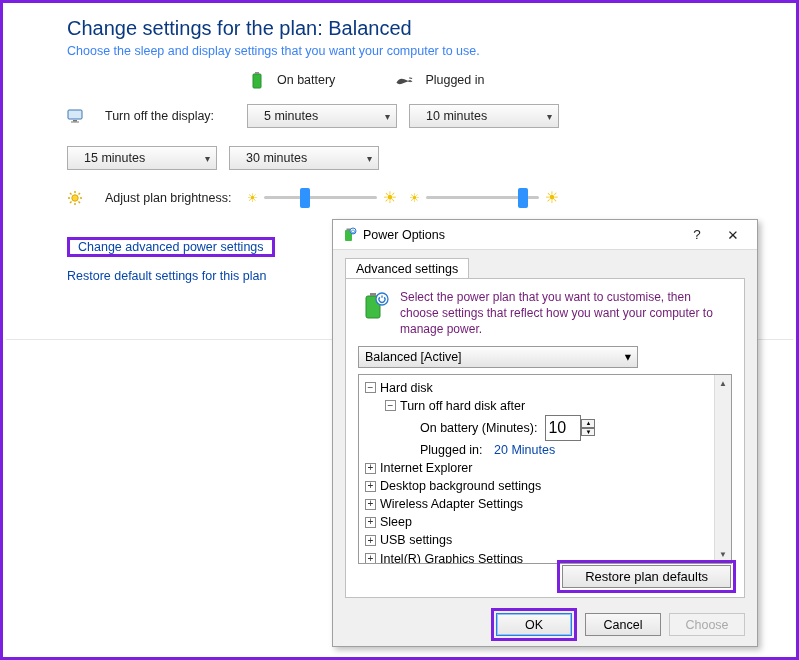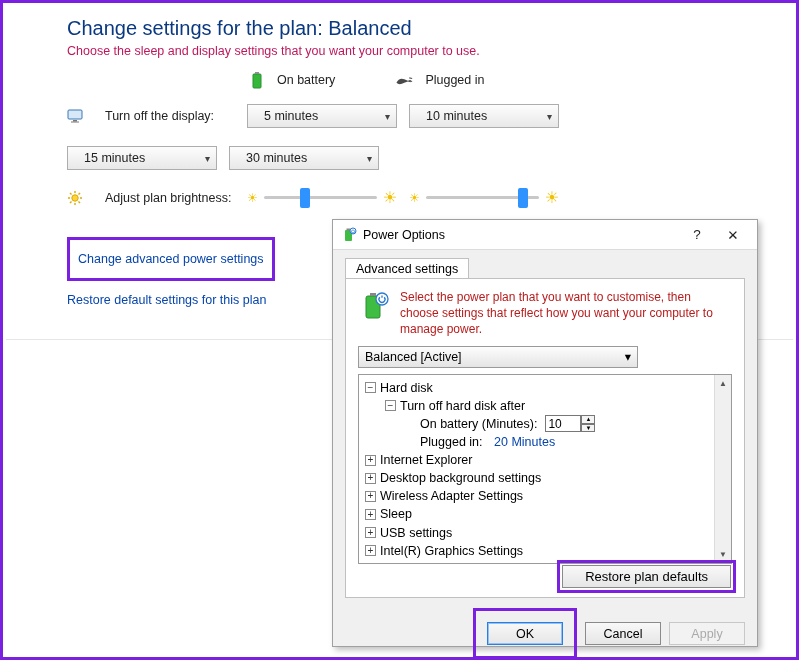--- a/index.html
+++ b/index.html
@@ -14,21 +14,21 @@
     
     .plan-page {
       padding: 14px 24px 0 64px;
       font-size: 12.5px;
       color: #222;
     }
     .page-title {
       font-size: 20px; color: #0a3981;
       margin: 0 0 4px 0;
     }
-    .page-subtitle { margin: 0 0 12px 0; color:#be185d; }
+    .page-subtitle { margin: 0 0 12px 0; color:#3b82f6; }
     .col-headers {
       display: flex; align-items: center;
       margin-left: 180px;
       gap: 60px;
       margin-bottom: 14px;
     }
     .col-head { display:flex; align-items:center; gap:10px; font-size:12.5px; }
     .row {
       display: flex; align-items: center;
       margin-bottom: 18px;
@@ -55,21 +55,21 @@
     .thumb {
       position:absolute; top:-8px; width:10px; height:20px;
       background:#2e92ff; border-radius:2px;
     }
     .thumb.a { left: 36px; }
     .thumb.b { left: 92px; }
     .link { color:#0645ad; cursor:pointer; }
     .link-row { margin-top: 30px; }
     .link-box {
       display:inline-block; border:3px solid #7b1fe0;
-      padding: 12px 8px; margin-bottom:12px;
+      padding: 0 8px; margin-bottom:12px;
     }
 
     
     .dialog {
       position:absolute;
       left: 329px; top: 216px;
       width: 426px; height: 428px;
       border: 1px solid #a0a0a0;
       background: #f0f0f0;
       box-shadow: 3px 3px 6px rgba(0,0,0,0.25);
@@ -90,21 +90,21 @@
       position:relative; top:1px;
     }
     .tabpanel {
       margin: 0 12px 8px 12px;
       background:#fff; border:1px solid #c0c0c0;
       padding: 10px 12px 10px 12px;
       height: 320px;
       position:relative;
     }
     .desc-row { display:flex; gap:8px; margin-bottom:8px; }
-    .desc-text { font-size:12px; line-height:1.35; color:#b91c1c; }
+    .desc-text { font-size:12px; line-height:1.35; color:#701a75; }
     .plan-select {
       width: 280px; height:22px; border:1px solid #9a9a9a;
       background:linear-gradient(#fdfdfd,#e4e4e4);
       display:flex; align-items:center; justify-content:space-between;
       padding:0 6px; margin-bottom:6px;
     }
     .tree-box {
       border:1px solid #9a9a9a;
       background:#fff;
       height: 190px;
@@ -113,42 +113,42 @@
       font-size:12.5px;
     }
     .tree-scroll { position:absolute; right:0; top:0; bottom:0; width:17px; background:#f0f0f0; border-left:1px solid #dcdcdc; }
     .tree-scroll .up, .tree-scroll .down { height:17px; display:flex;align-items:center;justify-content:center;font-size:8px;color:#555; }
     .tree-scroll .down{ position:absolute; bottom:0; left:0; right:0;}
     .tree-nodes { padding: 4px 18px 4px 6px; line-height:1.45; }
     .node { display:flex; align-items:center; gap:4px; }
     .expander { width:11px;height:11px;border:1px solid #8a8a8a; display:inline-flex;align-items:center;justify-content:center;font-size:10px; line-height:1; color:#333; background:#fff;}
     .indent1{ padding-left:20px;} .indent2{ padding-left:40px;}
     .spin { display:inline-flex; align-items:center; gap:0; margin-left:4px; }
-    .spin input{ width:36px; height:17px; font-size:12px; text-align:left; border:1px solid #777; padding:0 2px; }
+    .spin input{ width:36px; height:26px; font-size:16px; text-align:left; border:1px solid #777; padding:0 2px; }
     .spin .arrows{ display:flex;flex-direction:column; }
     .spin .arrows span{ font-size:6px; width:14px; height:8.5px; border:1px solid #777; display:flex;align-items:center;justify-content:center; background:#f4f4f4;}
     .restore-btn {
       position:absolute; right:12px; bottom:8px;
       border:1px solid #8a8a8a; background:linear-gradient(#f8f8f8,#e6e6e6);
       padding:3px 22px; font-size:13px;
     }
     .restore-wrap{ position:absolute; right:8px; bottom:4px; border:3px solid #7b1fe0; padding:2px; }
     .restore-wrap .restore-btn{ position:static; }
     .btnrow {
       display:flex; justify-content:flex-end; gap:8px;
       padding: 2px 12px 10px 12px; align-items:center;
     }
     .btn {
       min-width:76px; height:23px;
       border:1px solid #8a8a8a; background:linear-gradient(#f8f8f8,#e6e6e6);
       font-size:12.5px; display:flex;align-items:center;justify-content:center;
     }
     .btn.default { border:1px solid #2b7de1; box-shadow: 0 0 0 1px #91c2f5 inset; }
     .btn.disabled { color:#aaa; border-color:#c8c8c8; background:#f2f2f2; }
-    .ok-wrap { border:3px solid #7b1fe0; padding:11px; display:inline-flex; }
+    .ok-wrap { border:3px solid #7b1fe0; padding:2px; display:inline-flex; }
     .hr-page { position:absolute; left:3px; right:3px; top:336px; height:1px; background:#e6e6e6; }
     
     
     svg{ display:block; }
     .icon16{ width:16px;height:16px; }
     .icon20{ width:20px;height:20px; }
     .icon32{ width:34px;height:34px; flex-shrink:0;}
   </style>
 </head>
 <body>
@@ -349,17 +349,17 @@
       <div class="restore-wrap">
         <button class="restore-btn">Restore plan defaults</button>
       </div>
     </div>
 
     <div class="btnrow">
       <span class="ok-wrap">
         <span class="btn default">OK</span>
       </span>
       <span class="btn">Cancel</span>
-      <span class="btn disabled">Apply</span>
+      <span class="btn disabled">Choose</span>
     </div>
   </div>
 
 </div>
 
 </body></html>

